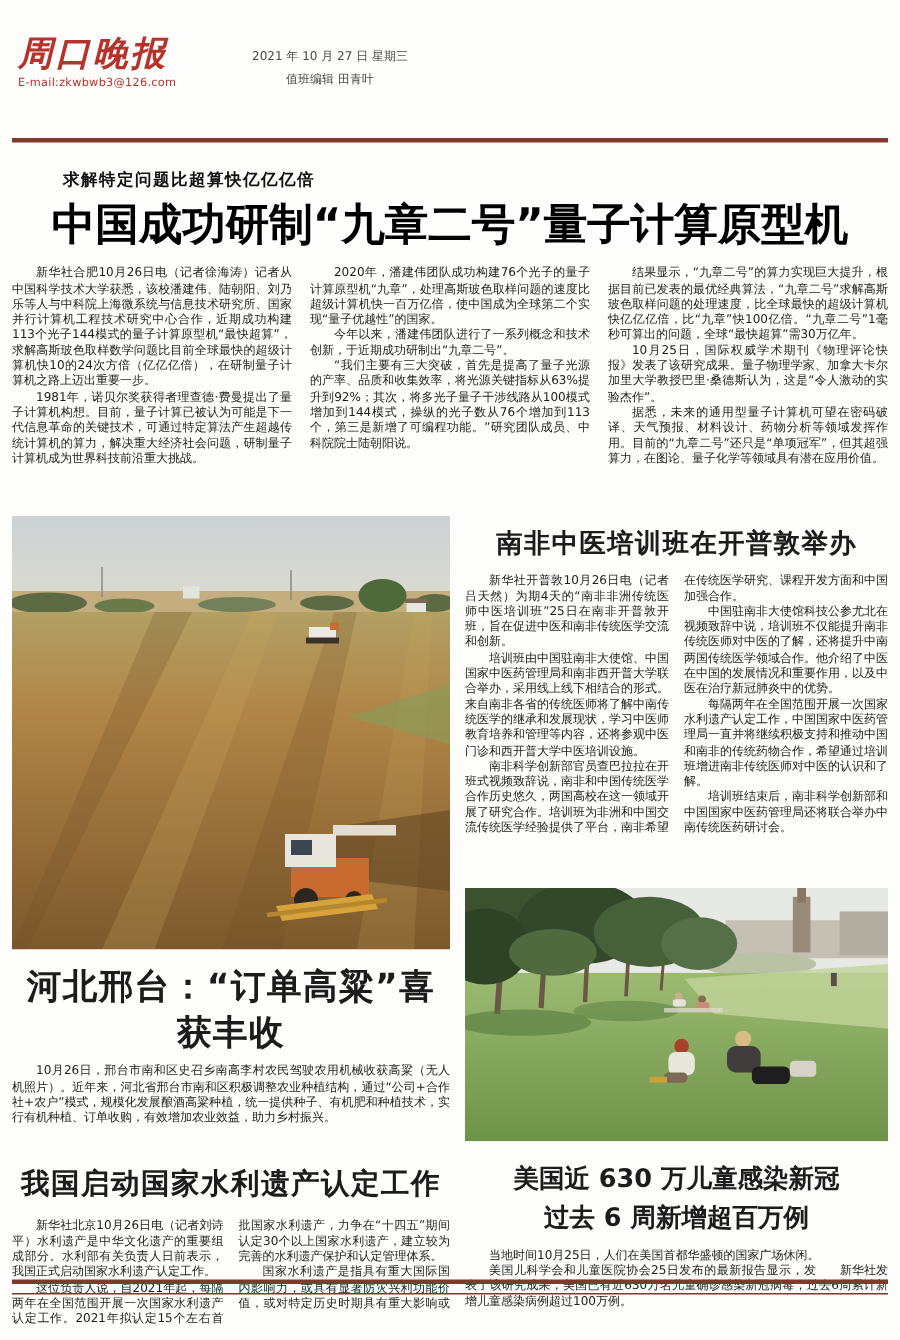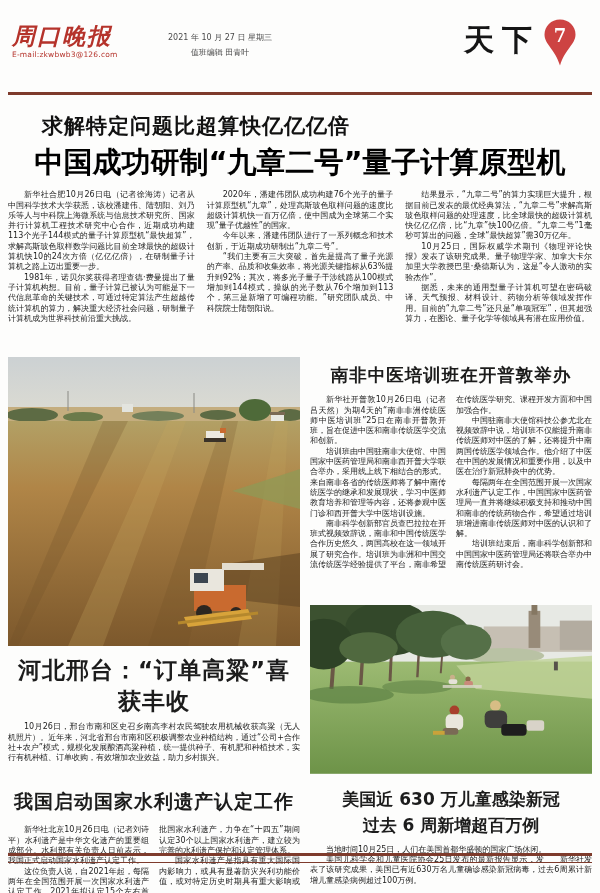--- a/index.html
+++ b/index.html
@@ -14,21 +14,21 @@
   .date-block{position:absolute;left:160px;top:30px;font-size:8px;color:#4a4a4a;
         line-height:1.9;text-align:center;}
   .section-block{position:absolute;right:14px;top:22px;display:flex;align-items:flex-start;}
   .section-title{font-family:"DejaVu Serif",serif;font-weight:900;font-size:30px;
         letter-spacing:8px;color:#151515;line-height:1.2;}
   .pin{position:relative;width:36px;height:50px;margin-left:2px;margin-top:-4px;}
   .pin .pin-num{position:absolute;left:0;top:7px;width:36px;text-align:center;
         color:#fff;font-weight:bold;font-size:18px;font-family:"DejaVu Serif",serif;}
   .header-rule{border-top:3px solid #7e3b2c;margin:0 0 0 0;}
   
-  .kicker{margin:17px 0 4px 34px;font-size:21px;font-weight:bold;color:#111;letter-spacing:1px;}
+  .kicker{margin:17px 0 4px 34px;font-size:11px;font-weight:bold;color:#111;letter-spacing:1px;}
   .headline{margin:2px 0 10px 0;text-align:center;font-size:29px;font-weight:900;
         color:#000;letter-spacing:0px;line-height:1.25;}
   .lead-body{column-count:3;column-gap:12px;height:158px;overflow:hidden;
         font-size:8px;line-height:10.3px;text-align:justify;}
   p.art{margin:0;text-indent:2em;}
   
   .grid{display:flex;gap:10px;margin-top:9px;}
   .col-left{width:292px;flex:none;}
   .col-right{flex:1;min-width:0;}
   figure{margin:0;}
@@ -55,29 +55,20 @@
 <div class="page">
 
   <header class="masthead">
     <div class="logo-block">
       <div class="logo">周口晚报</div>
       <div class="email">E-mail:zkwbwb3@126.com</div>
     </div>
     <div class="date-block">
       <div>2021 年 10 月 27 日 星期三</div>
       <div>值班编辑 田青叶</div>
-    </div>
-    <div class="section-block">
-      <span class="section-title">天下</span>
-      <span class="pin">
-        <svg viewBox="0 0 36 50" width="36" height="50" aria-hidden="true">
-          <path d="M18 1.5 C9 1.5 2.5 8.3 2.5 16.6 C2.5 26.5 13 31 18 47.5 C23 31 33.5 26.5 33.5 16.6 C33.5 8.3 27 1.5 18 1.5 Z" fill="#cd4342"></path>
-        </svg>
-        <span class="pin-num">7</span>
-      </span>
     </div>
   </header>
   <div class="header-rule"></div>
 
   <section>
     <h2 class="kicker">求解特定问题比超算快亿亿亿倍</h2>
     <h1 class="headline">中国成功研制“九章二号”量子计算原型机</h1>
     <div class="lead-body">
       <p class="art">新华社合肥10月26日电（记者徐海涛）记者从中国科学技术大学获悉，该校潘建伟、陆朝阳、刘乃乐等人与中科院上海微系统与信息技术研究所、国家并行计算机工程技术研究中心合作，近期成功构建113个光子144模式的量子计算原型机“最快超算”，求解高斯玻色取样数学问题比目前全球最快的超级计算机快10的24次方倍（亿亿亿倍），在研制量子计算机之路上迈出重要一步。</p>
       <p class="art">1981年，诺贝尔奖获得者理查德·费曼提出了量子计算机构想。目前，量子计算已被认为可能是下一代信息革命的关键技术，可通过特定算法产生超越传统计算机的算力，解决重大经济社会问题，研制量子计算机成为世界科技前沿重大挑战。</p>

